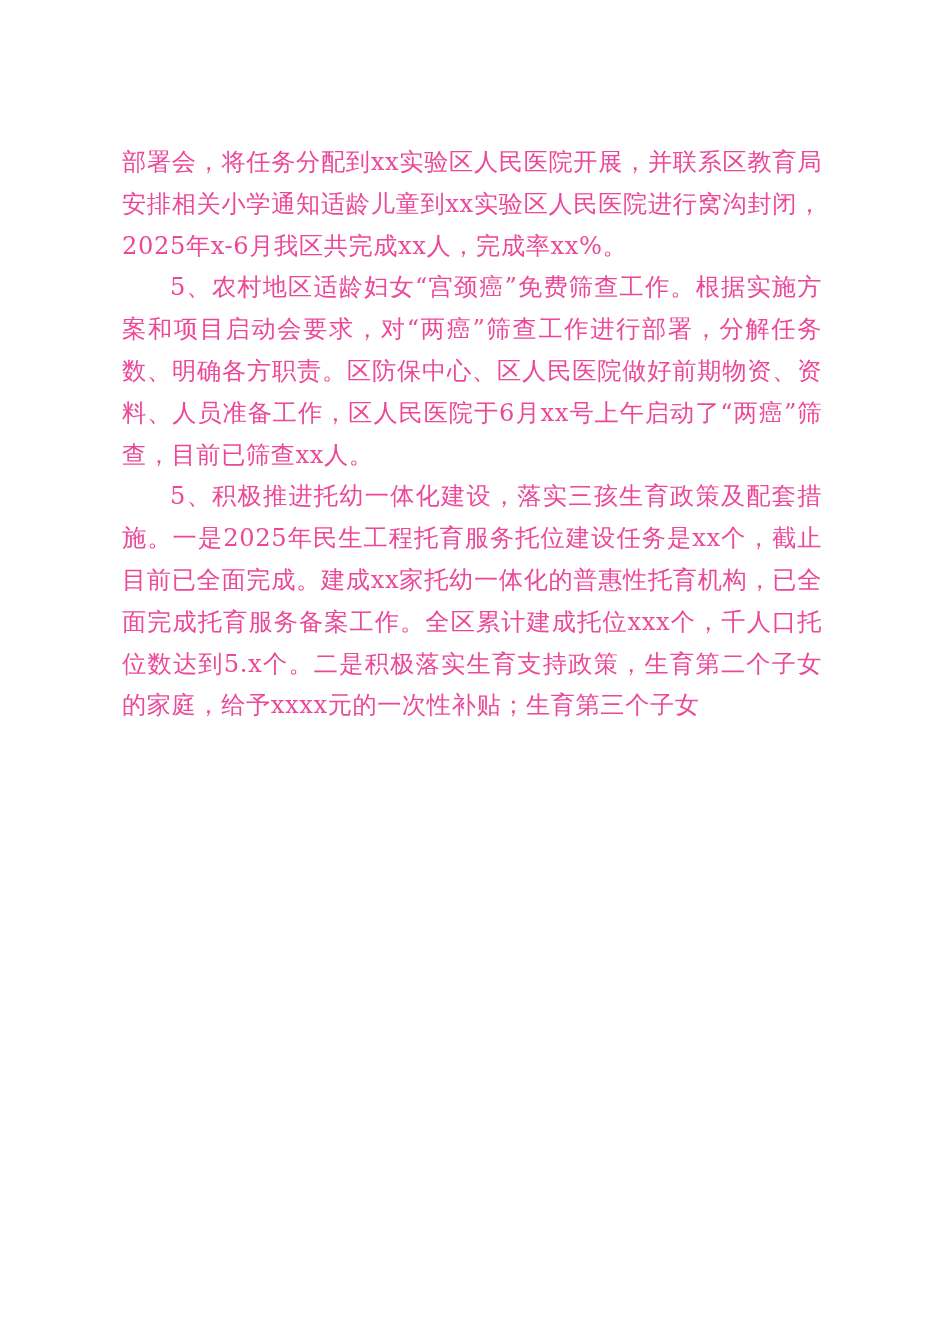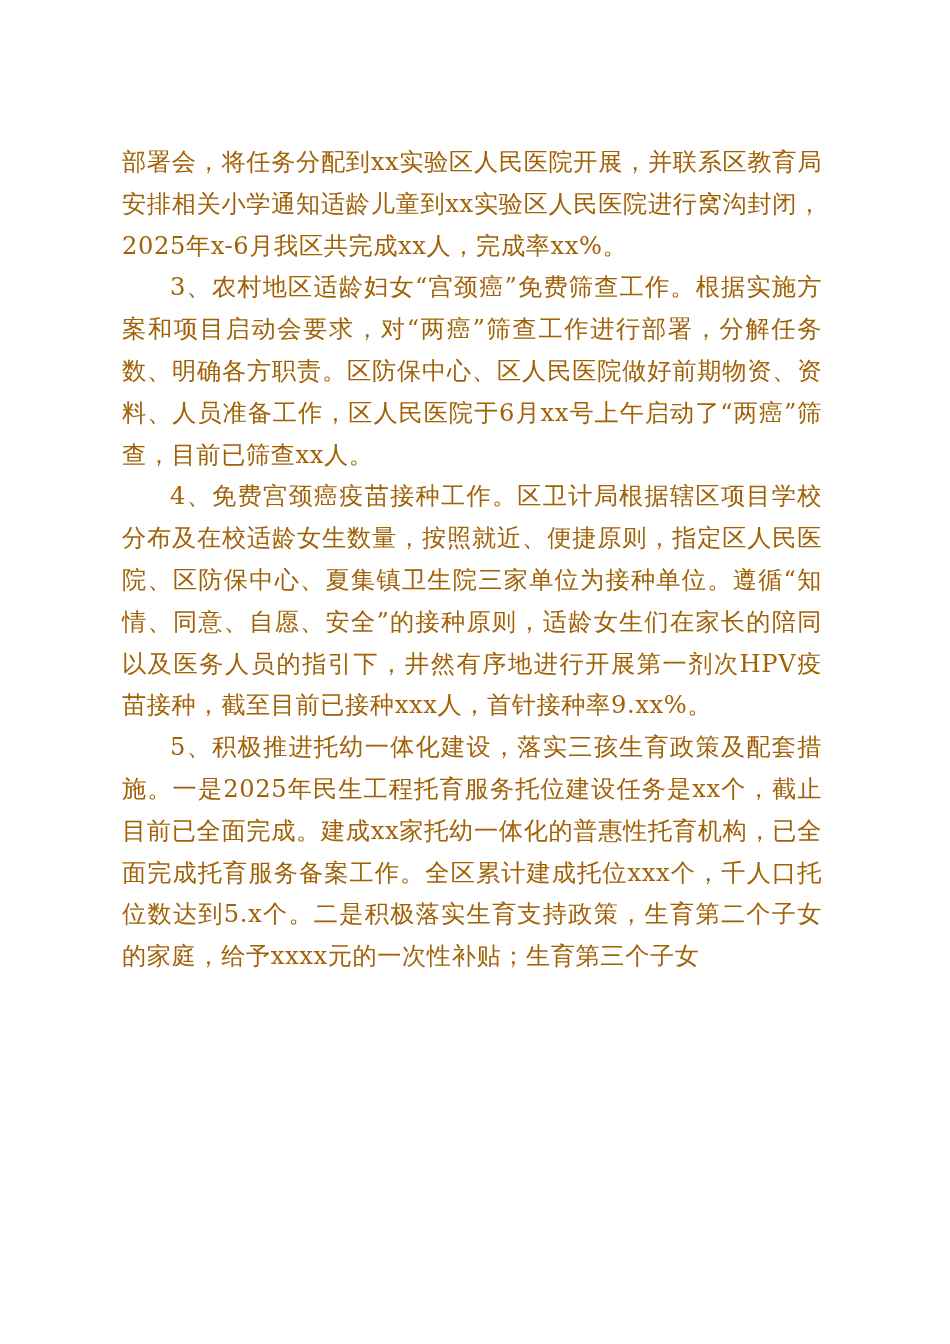--- a/index.html
+++ b/index.html
@@ -11,21 +11,21 @@
       width: 950px;
       height: 1344px;
       position: relative;
       overflow: hidden;
     }
     .page {
       position: absolute;
       left: 122px;
       top: 142px;
       width: 700px;
-      color: #a16207;
+      color: #ec4899;
       font-family: "DejaVu Serif", "Liberation Serif", serif;
       font-size: 24.2px;
       line-height: 41.8px;
       letter-spacing: 0.6px;
     }
     .para {
       margin: 0;
       padding: 0;
       text-align: justify;
       text-align-last: left;
@@ -33,16 +33,15 @@
     }
     .para.indent {
       text-indent: 48px;
     }
   </style>
 </head>
 <body>
 
 <div class="page">
   <p class="para">部署会，将任务分配到xx实验区人民医院开展，并联系区教育局安排相关小学通知适龄儿童到xx实验区人民医院进行窝沟封闭，2025年x-6月我区共完成xx人，完成率xx%。</p>
-  <p class="para indent">3、农村地区适龄妇女“宫颈癌”免费筛查工作。根据实施方案和项目启动会要求，对“两癌”筛查工作进行部署，分解任务数、明确各方职责。区防保中心、区人民医院做好前期物资、资料、人员准备工作，区人民医院于6月xx号上午启动了“两癌”筛查，目前已筛查xx人。</p>
-  <p class="para indent">4、免费宫颈癌疫苗接种工作。区卫计局根据辖区项目学校分布及在校适龄女生数量，按照就近、便捷原则，指定区人民医院、区防保中心、夏集镇卫生院三家单位为接种单位。遵循“知情、同意、自愿、安全”的接种原则，适龄女生们在家长的陪同以及医务人员的指引下，井然有序地进行开展第一剂次HPV疫苗接种，截至目前已接种xxx人，首针接种率9.xx%。</p>
+  <p class="para indent">5、农村地区适龄妇女“宫颈癌”免费筛查工作。根据实施方案和项目启动会要求，对“两癌”筛查工作进行部署，分解任务数、明确各方职责。区防保中心、区人民医院做好前期物资、资料、人员准备工作，区人民医院于6月xx号上午启动了“两癌”筛查，目前已筛查xx人。</p>
   <p class="para indent">5、积极推进托幼一体化建设，落实三孩生育政策及配套措施。一是2025年民生工程托育服务托位建设任务是xx个，截止目前已全面完成。建成xx家托幼一体化的普惠性托育机构，已全面完成托育服务备案工作。全区累计建成托位xxx个，千人口托位数达到5.x个。二是积极落实生育支持政策，生育第二个子女的家庭，给予xxxx元的一次性补贴；生育第三个子女</p>
 </div>
 
 </body></html>

